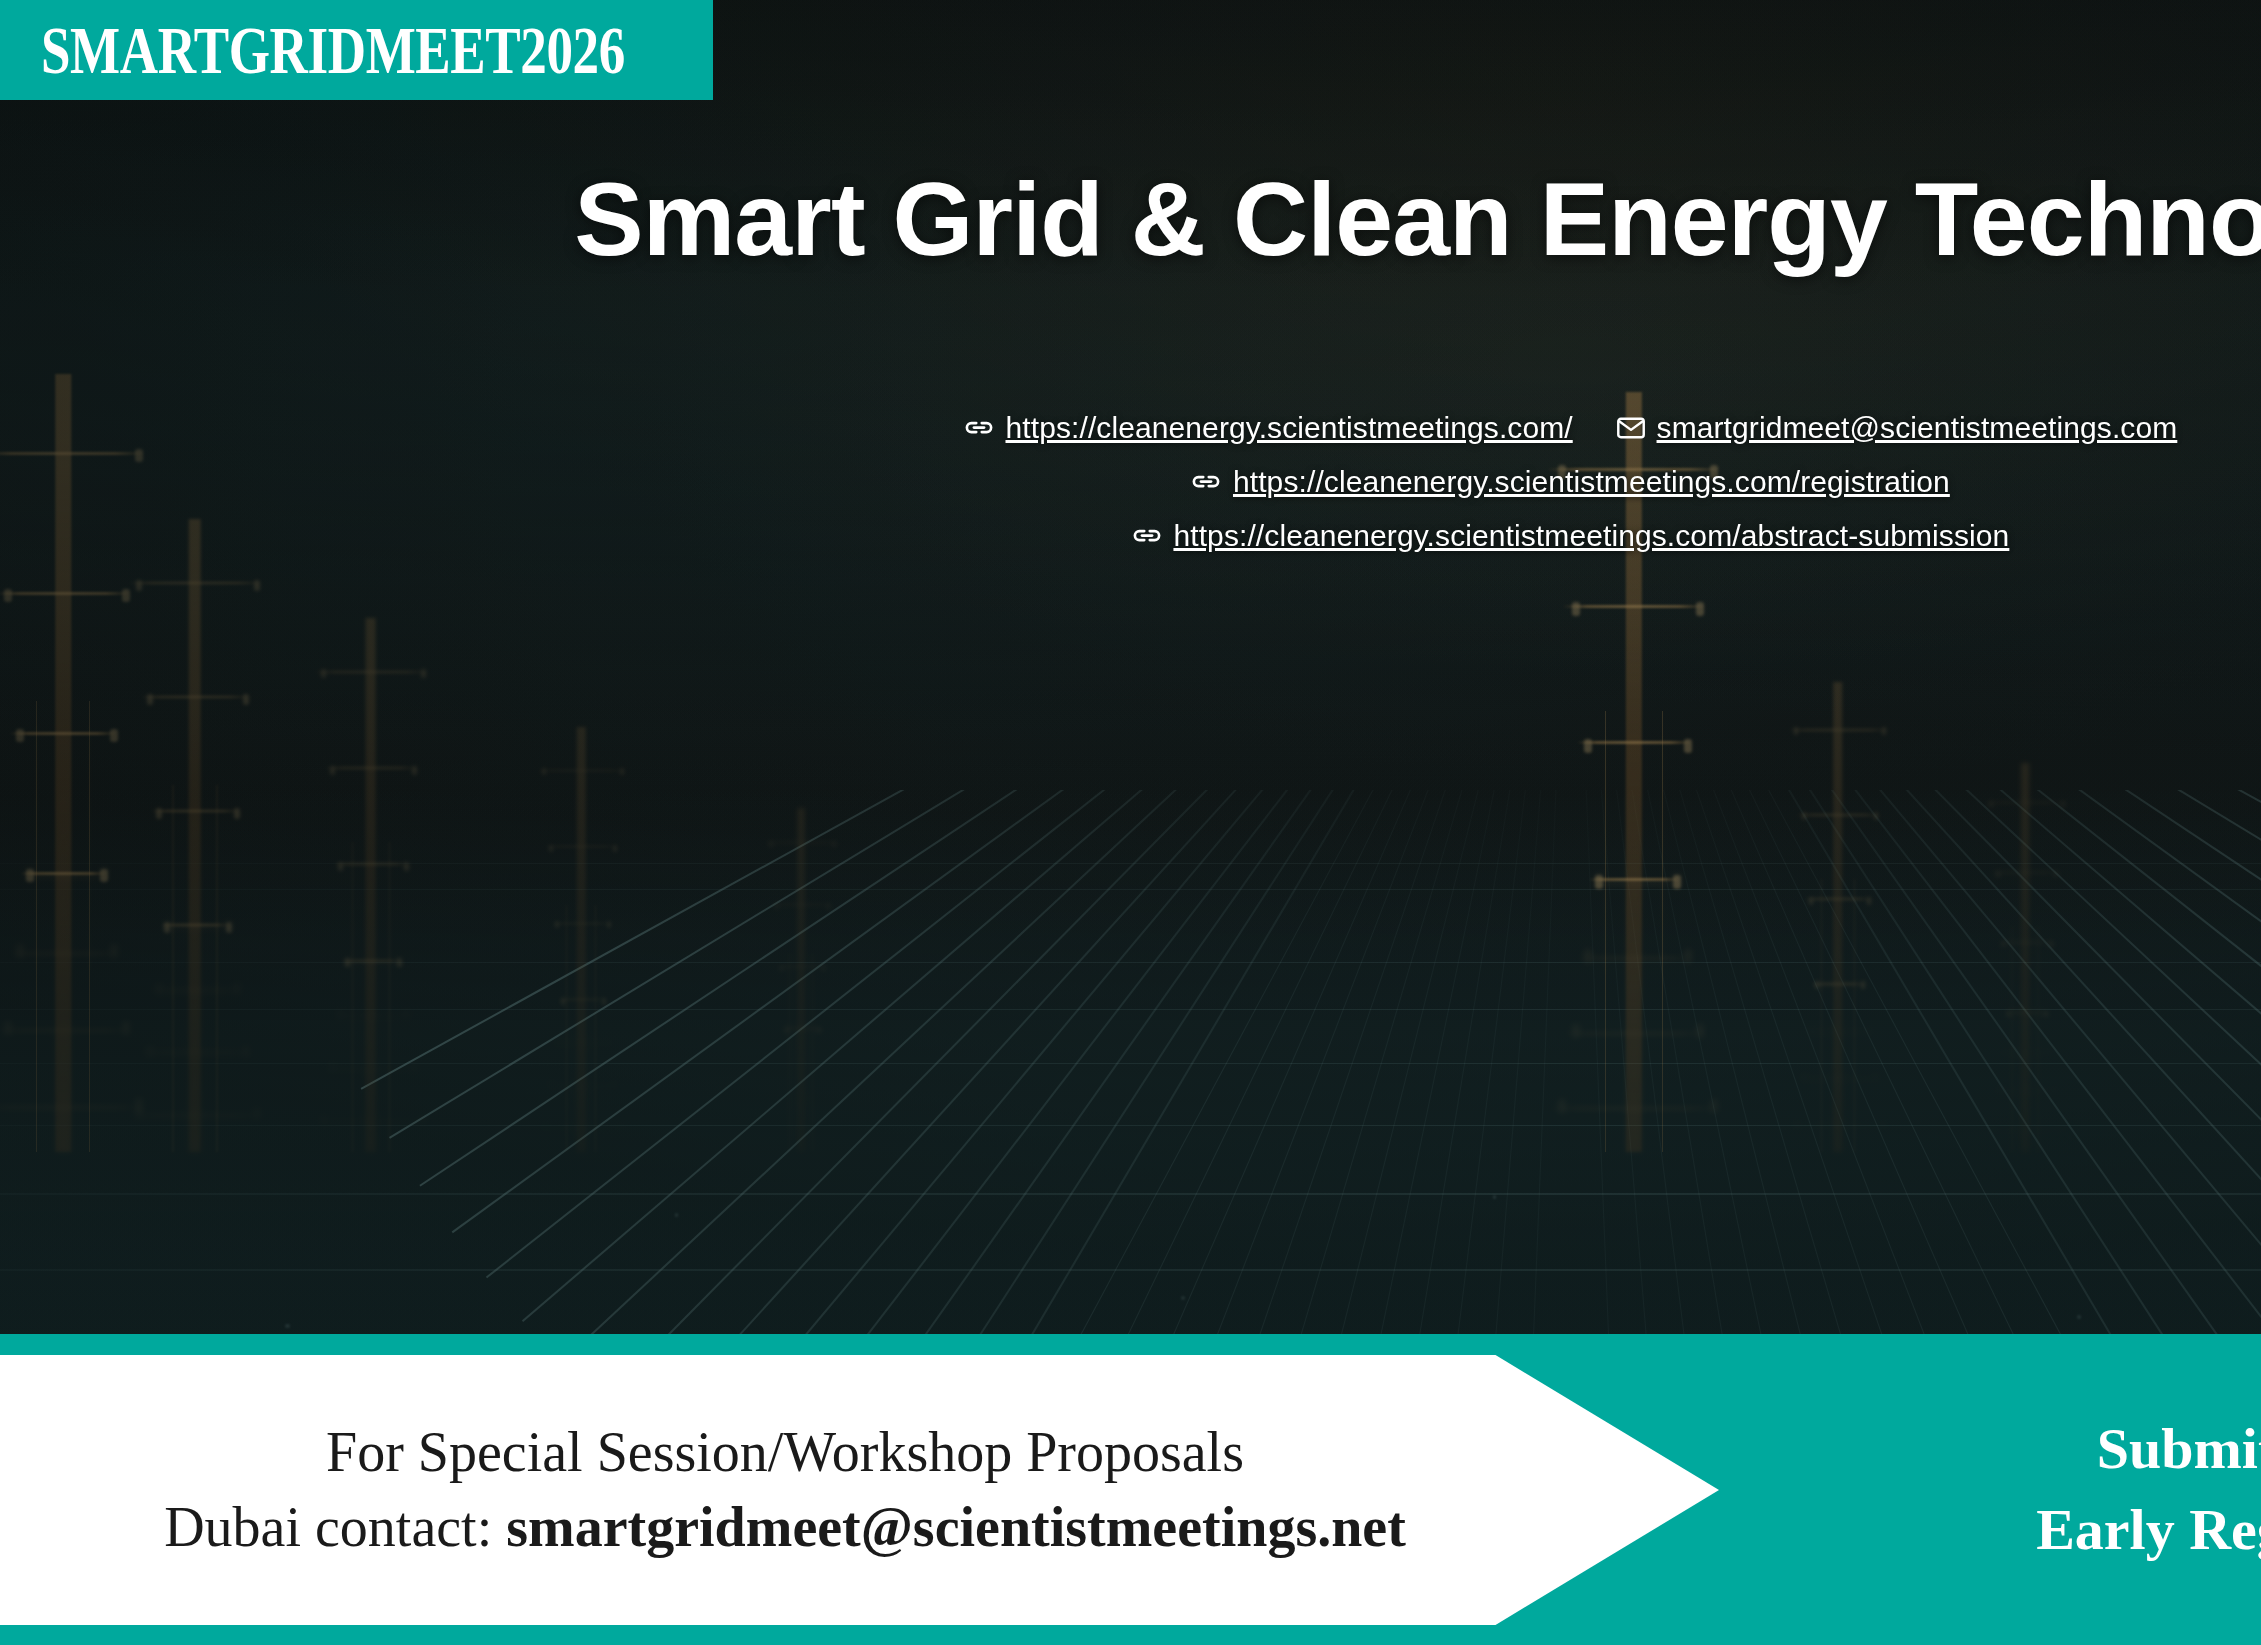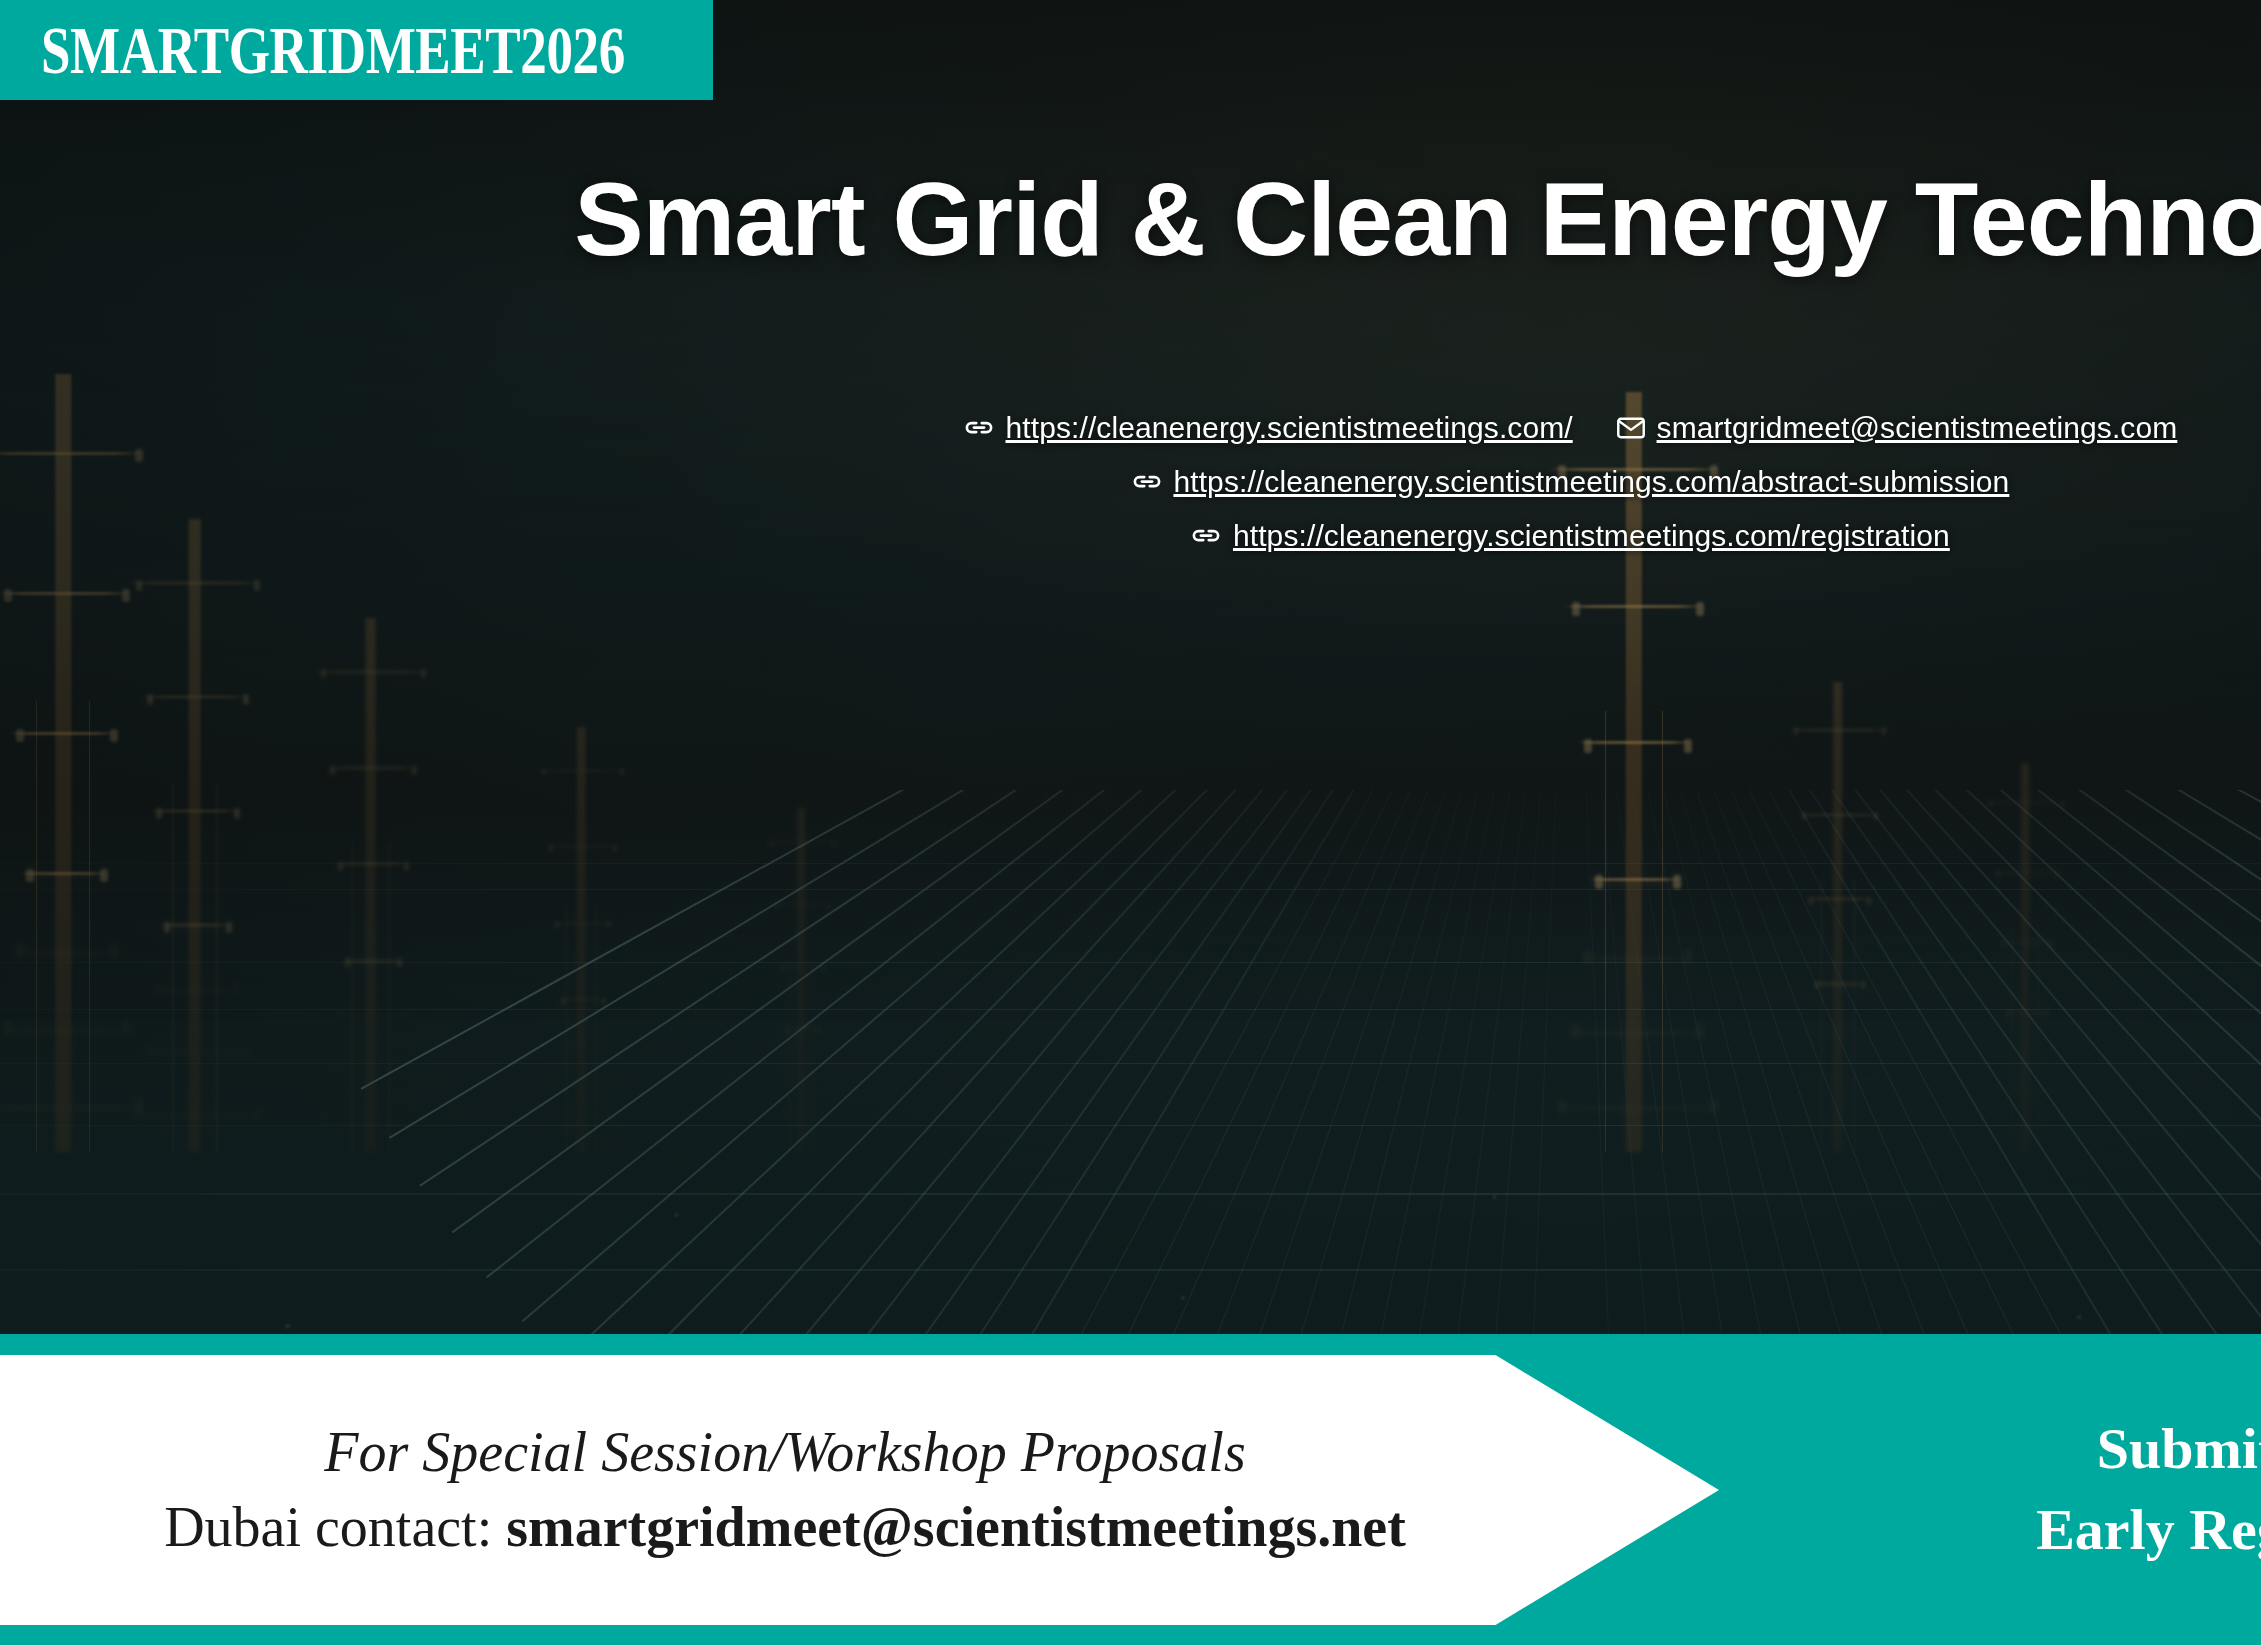--- a/index.html
+++ b/index.html
@@ -167,21 +167,21 @@
   }
   .bb-left-text{
     position:relative;z-index:2;
     width:1556px;
     text-align:center;
     color:#1a1a1a;
     font-family:"Liberation Serif", serif;
     line-height:1.26;
     padding-right:149px;
   }
-  .bb-l1{display:block;font-size:56px;font-weight:400;font-style:italic;}
+  .bb-l1{display:block;font-size:56px;font-weight:400;}
   .bb-l2{display:block;font-size:56px;font-weight:400;margin-top:4.5px;}
   .bb-l2 b{font-weight:bold;}
 
   .bb-right{
     flex:1;height:100%;
     display:flex;flex-direction:column;align-items:center;justify-content:center;
     color:#ffffff;
     font-family:"Liberation Serif", serif;
     font-weight:bold;
     line-height:1.28;
@@ -583,34 +583,34 @@
 
       <div class="contact-row">
         <a class="contact-item" href="#">
           <span class="ic">
             <svg width="30" height="21" viewBox="0 0 26 18" fill="none" xmlns="http://www.w3.org/2000/svg">
               <path d="M10.6 5.2 H6.4 a3.9 3.9 0 0 0 0 7.8 H10.6" stroke="#ffffff" stroke-width="2.3" stroke-linecap="round"></path>
               <path d="M15.4 5.2 H19.6 a3.9 3.9 0 0 1 0 7.8 H15.4" stroke="#ffffff" stroke-width="2.3" stroke-linecap="round"></path>
               <path d="M8.6 9.1 H17.4" stroke="#ffffff" stroke-width="2.3" stroke-linecap="round"></path>
             </svg>
           </span>
-          <span>https://cleanenergy.scientistmeetings.com/abstract-submission</span>
+          <span>https://cleanenergy.scientistmeetings.com/registration</span>
         </a>
       </div>
 
       <div class="contact-row">
         <a class="contact-item" href="#">
           <span class="ic">
             <svg width="30" height="21" viewBox="0 0 26 18" fill="none" xmlns="http://www.w3.org/2000/svg">
               <path d="M10.6 5.2 H6.4 a3.9 3.9 0 0 0 0 7.8 H10.6" stroke="#ffffff" stroke-width="2.3" stroke-linecap="round"></path>
               <path d="M15.4 5.2 H19.6 a3.9 3.9 0 0 1 0 7.8 H15.4" stroke="#ffffff" stroke-width="2.3" stroke-linecap="round"></path>
               <path d="M8.6 9.1 H17.4" stroke="#ffffff" stroke-width="2.3" stroke-linecap="round"></path>
             </svg>
           </span>
-          <span>https://cleanenergy.scientistmeetings.com/registration</span>
+          <span>https://cleanenergy.scientistmeetings.com/abstract-submission</span>
         </a>
       </div>
 
     </div>
   </div>
 
   <div class="bottom-bar">
 
     <div class="bb-left">
       <div class="bb-left-shape"></div>

